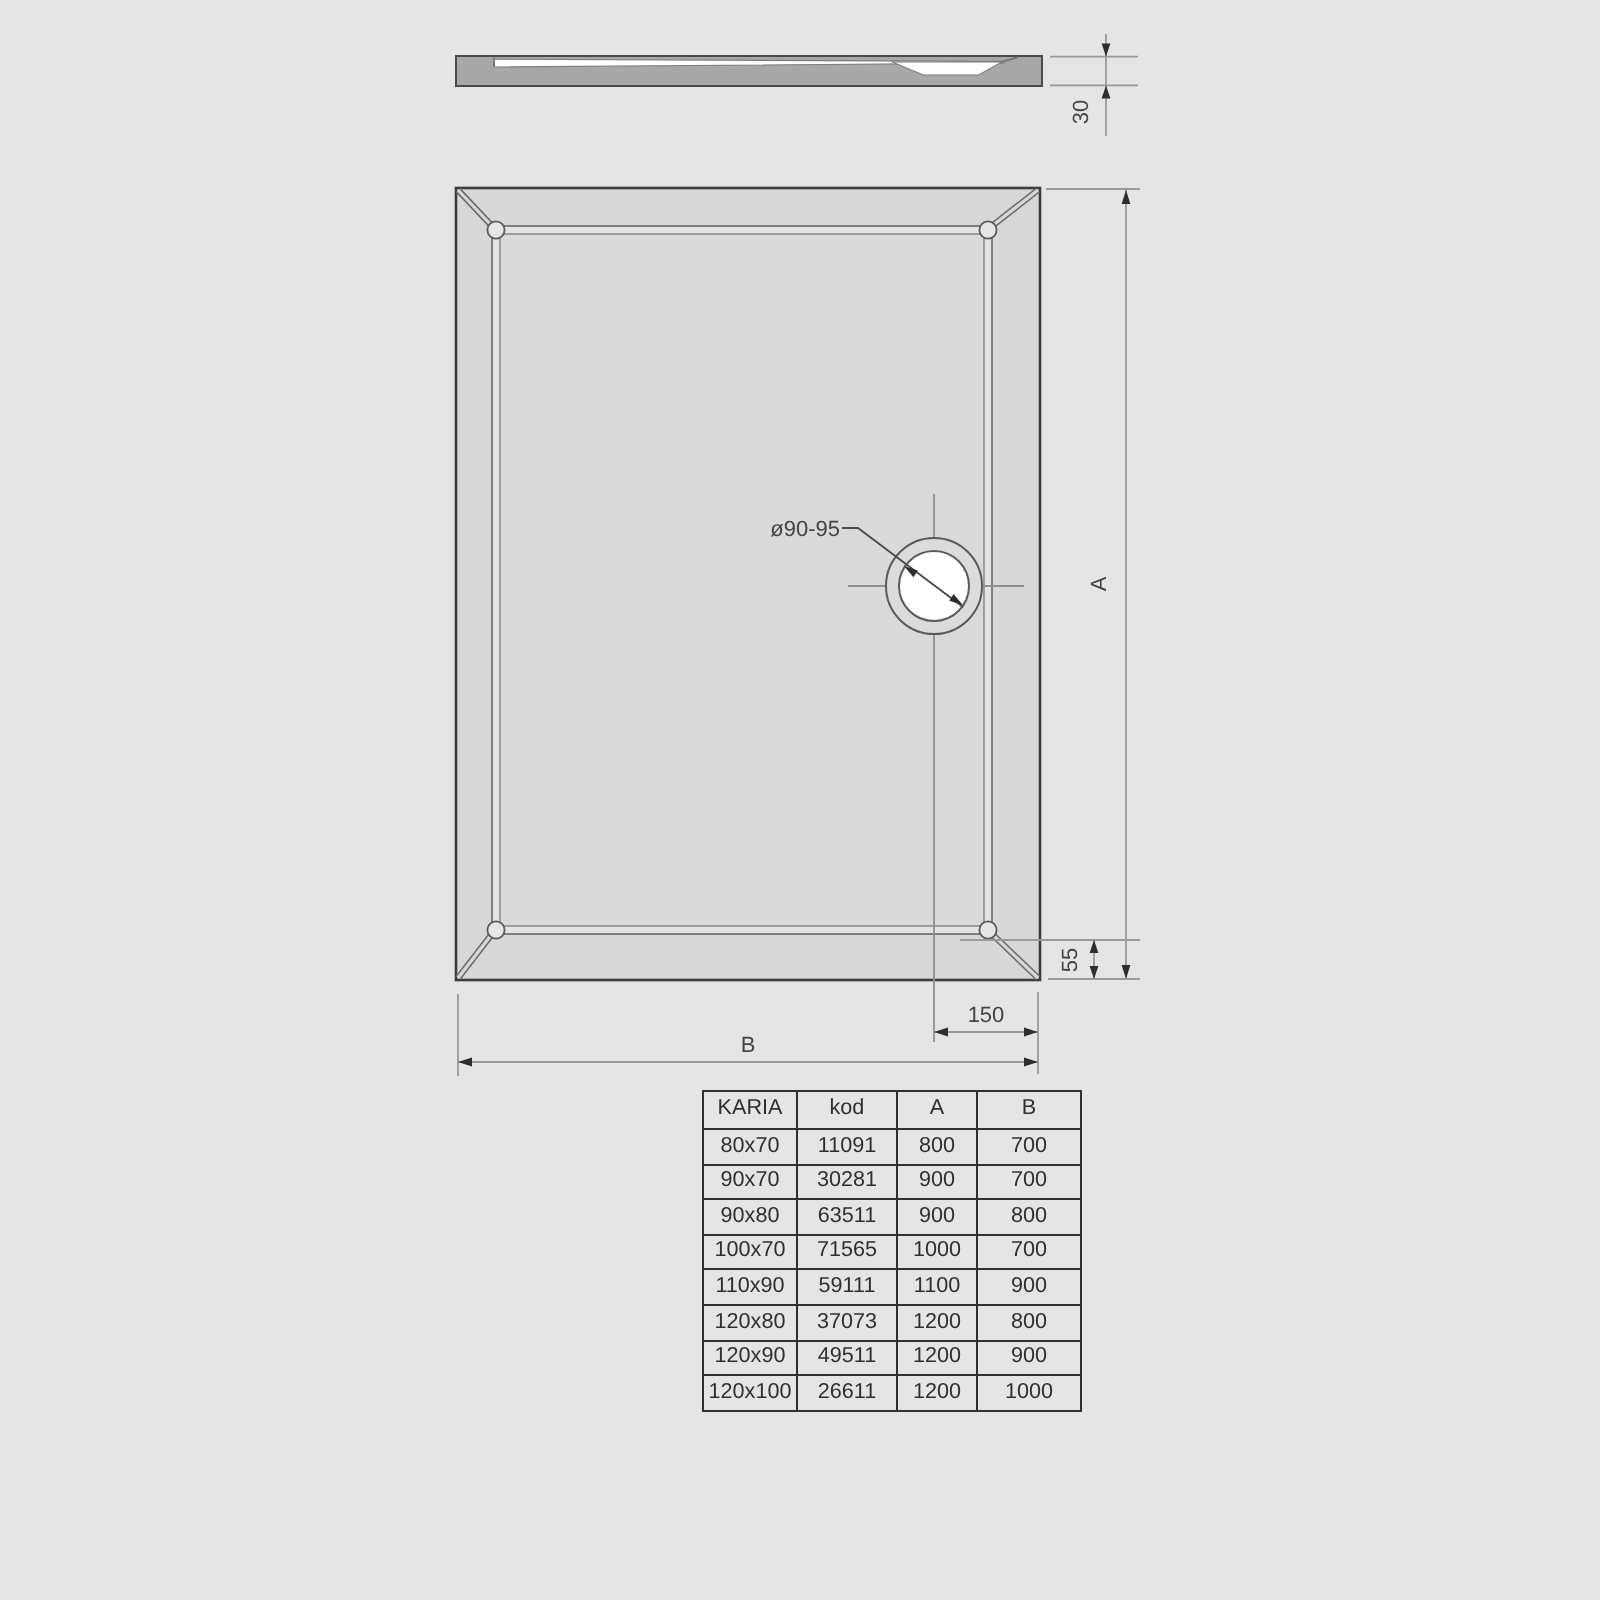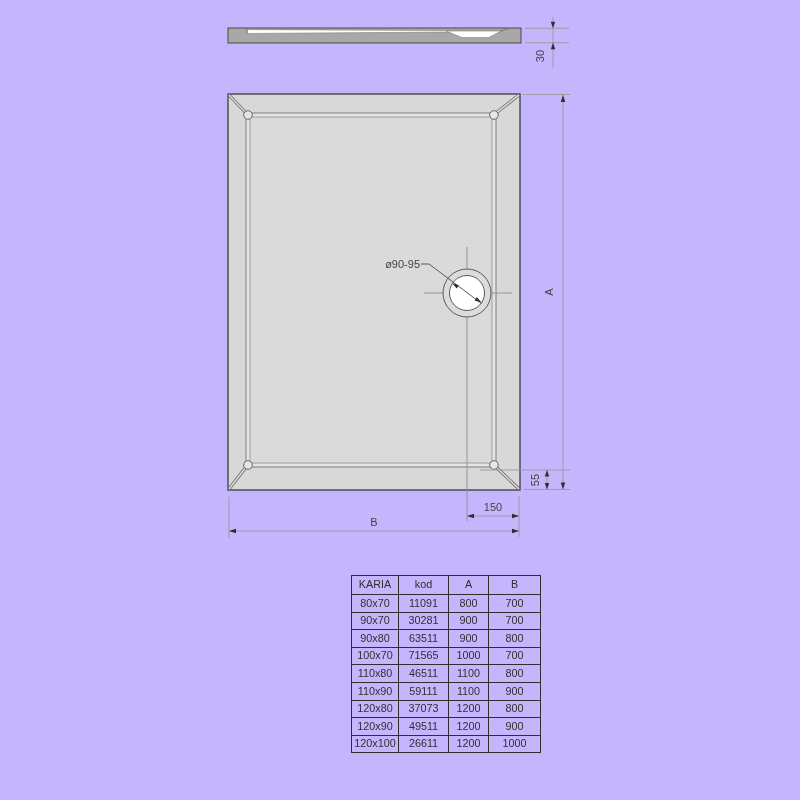--- a/index.html
+++ b/index.html
@@ -9,38 +9,38 @@
     --profile-fill:#a8a8a8;
     --line-dark:#3c3c3c;
     --line-mid:#757575;
     --line-dim:#9a9a9a;
     --arrow:#2e2e2e;
     --text-dim:#444444;
     --table-line:#2f2f2f;
     --table-text:#2f2f2f;
   }
   html,body{margin:0;padding:0;background:#ffffff;}
-  #canvas{position:relative;width:800px;height:800px;background:#c4b5fd;overflow:hidden;
+  #canvas{position:relative;width:800px;height:800px;background:#e5e5e5;overflow:hidden;
           font-family:"Liberation Sans", sans-serif;}
   svg{position:absolute;left:0;top:0;}
   .fill-tray{fill:var(--tray-fill);stroke:var(--line-dark);stroke-width:1.3;}
   .fill-band{fill:var(--band-fill);stroke:var(--line-mid);stroke-width:0.9;}
   .fill-basin{fill:var(--basin-fill);stroke:#8d8d8d;stroke-width:0.8;}
   .fill-profile{fill:var(--profile-fill);stroke:#4a4a4a;stroke-width:1;}
   .white{fill:#ffffff;stroke:#7d7d7d;stroke-width:0.6;}
   .s-mid{stroke:var(--line-mid);stroke-width:0.9;fill:none;}
   .s-dim{stroke:var(--line-dim);stroke-width:0.9;fill:none;}
   .s-center{stroke:#8f8f8f;stroke-width:0.9;fill:none;}
   .arrow{fill:var(--arrow);stroke:none;}
   .dim-text{fill:var(--text-dim);font:11px "Liberation Sans", sans-serif;}
   .corner-dot{fill:#e6e6e6;stroke:#5a5a5a;stroke-width:0.9;}
   .drain-outer{fill:#dcdcdc;stroke:#5a5a5a;stroke-width:1;}
   .drain-inner{fill:#ffffff;stroke:#5a5a5a;stroke-width:1;}
 
-  #size-table{position:absolute;left:351px;top:575px;border-collapse:collapse;
+  #size-table{position:absolute;left:351px;top:545px;border-collapse:collapse;
               table-layout:fixed;width:169px;font-size:10.8px;color:var(--table-text);padding-left:28px;}
   #size-table th,#size-table td{border:1px solid var(--table-line);text-align:center;
               padding:1.5px 2px;line-height:1.25;font-weight:400;white-space:nowrap;
               overflow:hidden;}
   #size-table th{height:15px;}
   #size-table td{height:13.6px;}
 </style>
 </head>
 <body>
 
@@ -168,26 +168,20 @@
           <td>900</td>
           <td>800</td>
         </tr>
         <tr>
           <td>100x70</td>
           <td>71565</td>
           <td>1000</td>
           <td>700</td>
         </tr>
         <tr>
-          <td>110x80</td>
-          <td>46511</td>
-          <td>1100</td>
-          <td>800</td>
-        </tr>
-        <tr>
           <td>110x90</td>
           <td>59111</td>
           <td>1100</td>
           <td>900</td>
         </tr>
         <tr>
           <td>120x80</td>
           <td>37073</td>
           <td>1200</td>
           <td>800</td>

